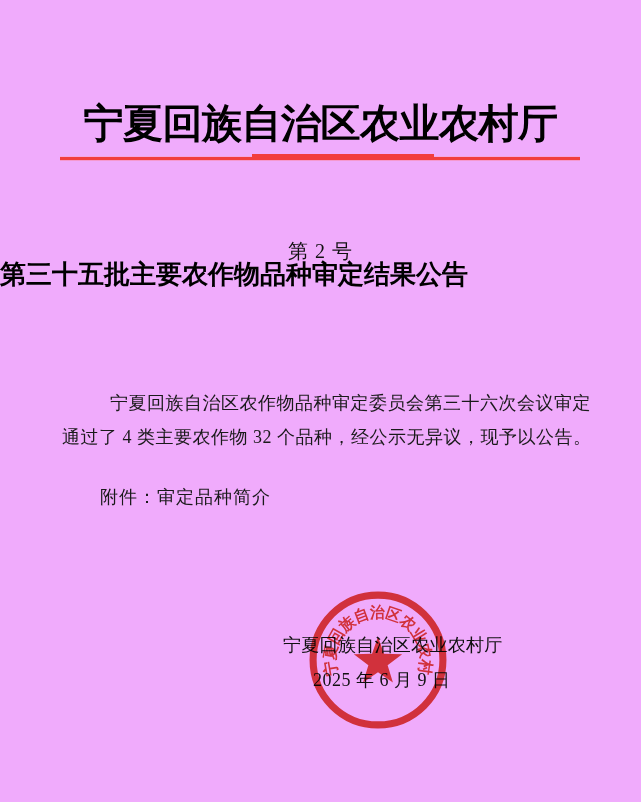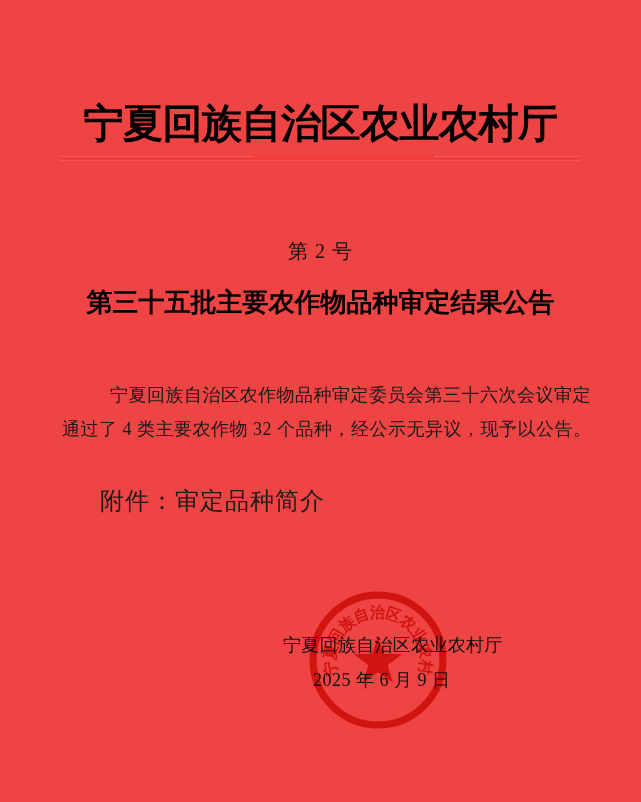--- a/index.html
+++ b/index.html
@@ -4,21 +4,21 @@
 <style>
   html, body { margin: 0; padding: 0; }
   body {
     width: 641px; height: 802px;
     background: #ffffff;
     position: relative;
     font-family: "Liberation Serif", "DejaVu Serif", serif;
     color: #0b0b0b;
     overflow: hidden;
   }
-  .page { position: absolute; inset: 0; background: #ef4444; }
+  .page { position: absolute; inset: 0; background: #f0abfc; }
 
   .agency-heading {
     position: absolute; top: 98px; left: 0; width: 641px;
     text-align: center;
     font-size: 40px; font-weight: 700;
     letter-spacing: -0.5px;
     line-height: 52px;
     color: #000000;
     white-space: nowrap;
   }
@@ -38,41 +38,41 @@
   .doc-number {
     position: absolute; top: 238px; left: 0; width: 641px;
     text-align: center;
     font-size: 20px; font-weight: 400;
     letter-spacing: 1px;
     color: #111111;
     white-space: nowrap;
   }
 
   .doc-title {
-    position: absolute; top: 285px; left: 0; width: 641px;
-    text-align: center;
+    position: absolute; top: 257px; left: 0; width: 641px;
+    text-align: left;
     font-size: 26px; font-weight: 700;
     letter-spacing: 0px;
     color: #000000;
     white-space: nowrap;
   }
 
   .body-para {
     position: absolute; top: 378px; left: 62px; width: 520px;
     font-size: 18px; line-height: 34px;
     letter-spacing: 0.5px;
     color: #1a1a1a;
     text-align: justify;
   }
   .body-para .line { white-space: nowrap; }
-  .body-para .line.indent { text-indent: 48px; }
+  .body-para .line.indent { text-indent: 48px; margin-top: 8px; }
 
   .attachment {
     position: absolute; top: 485px; left: 100px;
-    font-size: 24px; letter-spacing: 1px;
+    font-size: 18px; letter-spacing: 1px;
     color: #1a1a1a;
     white-space: nowrap;
   }
 
   .signature {
     position: absolute; top: 633px; left: 283px;
     font-size: 18px; letter-spacing: 0.3px;
     color: #111111;
     white-space: nowrap;
     z-index: 1;

